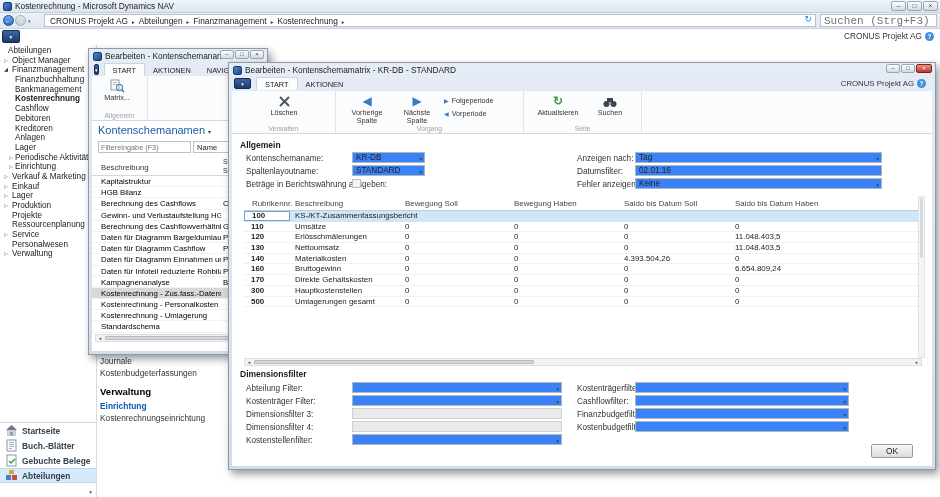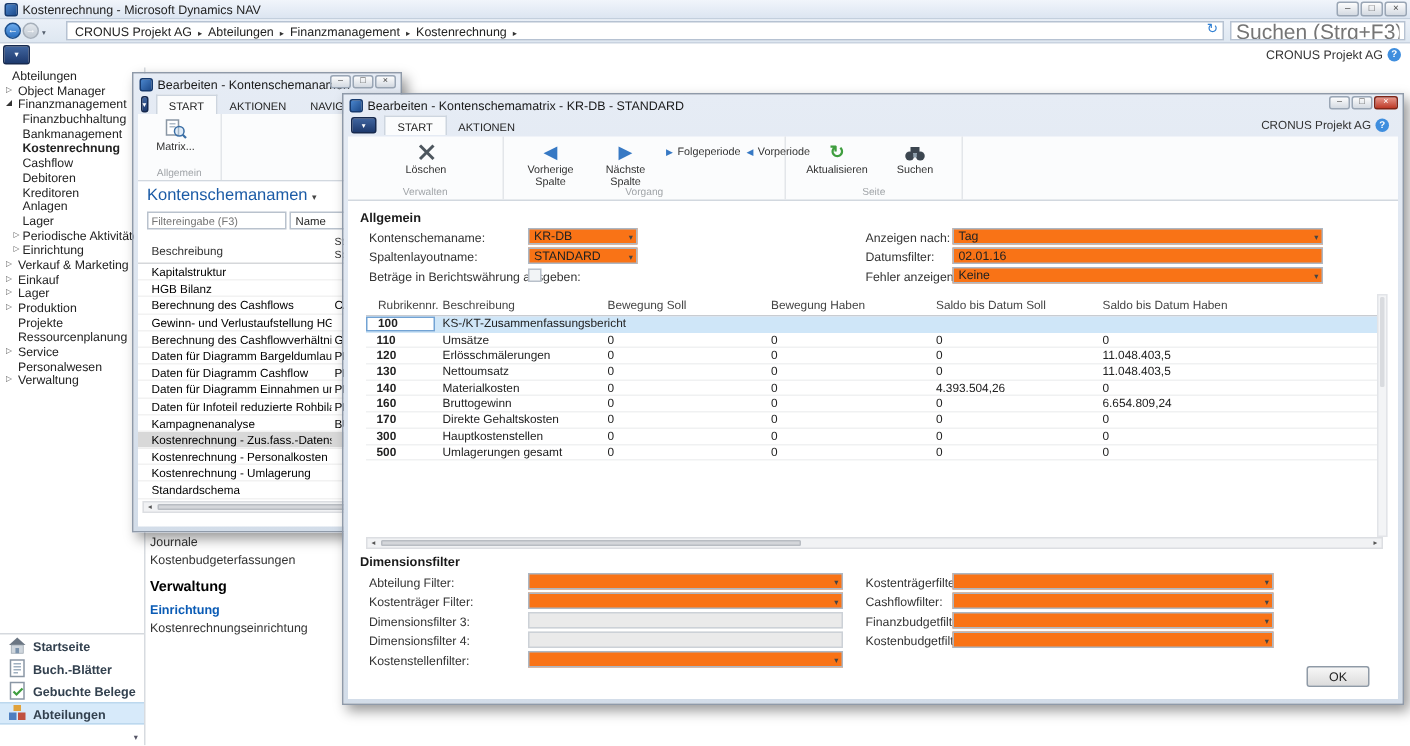--- a/index.html
+++ b/index.html
@@ -28,21 +28,21 @@
     font-size:7px; line-height:10px; text-align:center; color:#fff; }
   .nav-back { left:3px; background:linear-gradient(#6aa9ec,#2a6fc0); border:1px solid #1d4f8c; }
   .nav-fwd { left:15px; background:linear-gradient(#e2e7ed,#c2cad3); border:1px solid #a6afba; }
   .addr-caret { position:absolute; left:28px; top:5px; font-size:5px; color:#55606e; }
   .crumb-box { position:absolute; left:44px; right:124px; top:1px; height:13px;
     background:#fff; border:1px solid #b6c2d2; display:flex; align-items:center; padding:0 14px 0 5px; }
   .crumb { font-size:8.3px; color:#222; white-space:nowrap; }
   .crumb::after { content:"▸"; font-size:5.5px; color:#333; margin:0 4px; }
   .crumb-refresh { position:absolute; right:3px; top:1px; font-size:9px; color:#2f7fd3; }
   .search-box { position:absolute; right:3px; top:1px; width:117px; height:13px;
-    background:#fff; border:1px solid #b6c2d2; font-family:Liberation Sans, sans-serif; font-size:14px; color:#555; padding:0 3px; }
+    background:#fff; border:1px solid #b6c2d2; font-family:Liberation Mono, monospace; font-size:11px; color:#555; padding:0 3px; }
 
   .app-menu-btn { position:absolute; left:2px; top:30px; width:18px; height:13px;
     background:linear-gradient(#40659f,#1e3a6e); border:1px solid #16294e; border-radius:2px;
     color:#fff; font-size:5.5px; text-align:center; line-height:12px; }
   .company-top { position:absolute; top:31px; right:6px; display:flex; align-items:center; gap:3px;
     font-size:8.3px; color:#333; }
   .help-icon { width:9px; height:9px; border-radius:50%; background:#3f8ede; color:#fff;
     font-size:6.5px; font-weight:bold; text-align:center; line-height:9px; }
 
   
@@ -131,34 +131,34 @@
   .d1-hscroll { left:3px; top:213px; width:169px; }
   .d1-hscroll .sb-thumb { left:9px; width:130px; }
 
   
   .dialog2 { left:228px; top:62px; width:708px; height:408px; z-index:10; }
   .d2-ribbon { position:absolute; left:3px; right:3px; top:28px; height:43px; }
   .g1 { left:0; width:104px; } .g2 { left:104px; width:188px; } .g3 { left:292px; width:118px; }
   .b-delete { left:30px; width:44px; }
   .b-prevcol { left:8px; width:46px; }
   .b-nextcol { left:58px; width:46px; }
-  .period-stack { position:absolute; left:108px; top:5px; display:flex; flex-direction:row; gap:4px; }
+  .period-stack { position:absolute; left:108px; top:5px; display:flex; flex-direction:column; gap:4px; }
   .period-item { display:flex; align-items:center; gap:3px; font-size:7.2px; color:#333; white-space:nowrap; }
   .parrow { font-size:6px; color:#3779c4; }
   .b-refresh { left:6px; width:56px; }
   .b-search { left:66px; width:40px; }
   .d2-company { position:absolute; right:6px; top:2px; }
   .d2-body { position:absolute; left:3px; right:3px; top:71px; bottom:3px; background:#fff; overflow:hidden; }
 
   .sec-title { font-size:8.5px; font-weight:bold; color:#1a1a1a; height:12px; }
   .sec-allg { position:absolute; left:8px; right:8px; top:6px; }
   .f-row { position:relative; height:13px; }
   .flabel { position:absolute; top:2px; font-size:8.2px; color:#333; white-space:nowrap; }
   .fl-l { left:6px; } .fl-r { left:337px; }
-  .fld { position:absolute; top:0; height:11px; background:#f97316; border:1px solid #adb7c3;
+  .fld { position:absolute; top:0; height:11px; background:#3b82f6; border:1px solid #adb7c3;
     font-size:8.2px; color:#222; padding:0 3px; line-height:9.5px; white-space:nowrap; }
   .fv-l { left:112px; width:73px; }
   .fv-r { left:395px; width:247px; }
   .chk { position:absolute; left:112px; top:1px; width:9px; height:9px;
     background:#f2f4f6; border:1px solid #b8c0ca; }
 
   .grid-head { position:absolute; left:12px; top:62px; width:678px; height:15px;
     border-bottom:1px solid #c9ccd1; display:flex; }
   .grid-head .hcell { font-size:7.9px; color:#444; padding-top:3px; white-space:nowrap; overflow:hidden; }
   .grid-head span:nth-of-type(1) { width:51px; padding-left:8px; }

